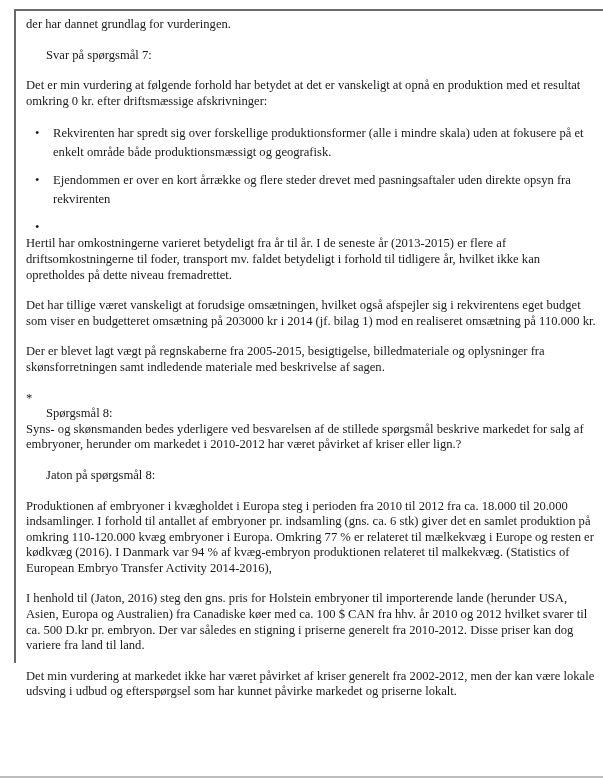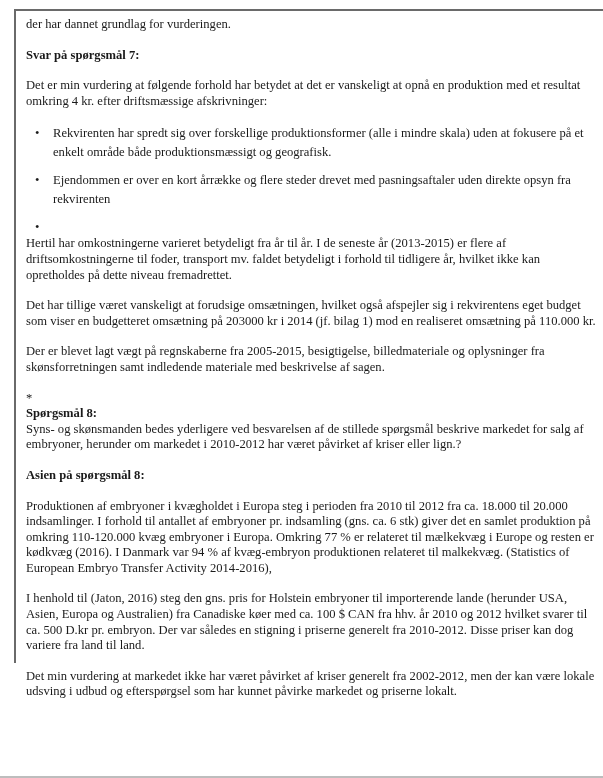--- a/index.html
+++ b/index.html
@@ -28,21 +28,22 @@
   .doc-content {
     padding: 6px 11px 0 10px;
     font-size: 12.6px;
     line-height: 15.6px;
     color: #1a1a1a;
   }
   .doc-content p {
     margin: 0 0 15px 0;
   }
   .doc-content p.bold {
-    font-weight: bold;
+    font-weight: normal;
+    margin-left: 20px;
   }
   .doc-content p.tight {
     margin-bottom: 0;
   }
   ul.bullets {
     list-style: none;
     margin: 0 0 28px 0;
     padding: 0 0 0 9px;
   }
   ul.bullets li {
@@ -71,21 +72,21 @@
 </head>
 <body>
 
 <div class="doc-frame">
   <div class="doc-content">
 
     <p>der har dannet grundlag for vurderingen.</p>
 
     <p class="bold">Svar på spørgsmål 7:</p>
 
-    <p>Det er min vurdering at følgende forhold har betydet at det er vanskeligt at opnå en produktion med et resultat omkring 4 kr. efter driftsmæssige afskrivninger:</p>
+    <p>Det er min vurdering at følgende forhold har betydet at det er vanskeligt at opnå en produktion med et resultat omkring 0 kr. efter driftsmæssige afskrivninger:</p>
 
     <ul class="bullets">
       <li>
         <span class="bullet-glyph">•</span>
         <span>Rekvirenten har spredt sig over forskellige produktionsformer (alle i mindre skala) uden at fokusere på et enkelt område både produktionsmæssigt og geografisk.</span>
       </li>
       <li>
         <span class="bullet-glyph">•</span>
         <span>Ejendommen er over en kort årrække og flere steder drevet med pasningsaftaler uden direkte opsyn fra rekvirenten</span>
       </li>
@@ -99,21 +100,21 @@
     <p>Det har tillige været vanskeligt at forudsige omsætningen, hvilket også afspejler sig i rekvirentens eget budget som viser en budgetteret omsætning på 203000 kr i 2014 (jf. bilag 1) mod en realiseret omsætning på 110.000 kr.</p>
 
     <p>Der er blevet lagt vægt på regnskaberne fra 2005-2015, besigtigelse, billedmateriale og oplysninger fra skønsforretningen samt indledende materiale med beskrivelse af sagen.</p>
 
     <p class="tight">*</p>
 
     <p class="bold tight">Spørgsmål 8:</p>
 
     <p>Syns- og skønsmanden bedes yderligere ved besvarelsen af de stillede spørgsmål beskrive markedet for salg af embryoner, herunder om markedet i 2010-2012 har været påvirket af kriser eller lign.?</p>
 
-    <p class="bold">Asien på spørgsmål 8:</p>
+    <p class="bold">Jaton på spørgsmål 8:</p>
 
     <p>Produktionen af embryoner i kvægholdet i Europa steg i perioden fra 2010 til 2012 fra ca. 18.000 til 20.000 indsamlinger. I forhold til antallet af embryoner pr. indsamling (gns. ca. 6 stk) giver det en samlet produktion på omkring 110-120.000 kvæg embryoner i Europa. Omkring 77 % er relateret til mælkekvæg i Europe og resten er kødkvæg (2016). I Danmark var 94 % af kvæg-embryon produktionen relateret til malkekvæg. (Statistics of European Embryo Transfer Activity 2014-2016),</p>
 
     <p>I henhold til (Jaton, 2016) steg den gns. pris for Holstein embryoner til importerende lande (herunder USA, Asien, Europa og Australien) fra Canadiske køer med ca. 100 $ CAN fra hhv. år 2010 og 2012 hvilket svarer til ca. 500 D.kr pr. embryon. Der var således en stigning i priserne generelt fra 2010-2012. Disse priser kan dog variere fra land til land.</p>
 
     <p>Det min vurdering at markedet ikke har været påvirket af kriser generelt fra 2002-2012, men der kan være lokale udsving i udbud og efterspørgsel som har kunnet påvirke markedet og priserne lokalt.</p>
 
   </div>
 </div>
 

